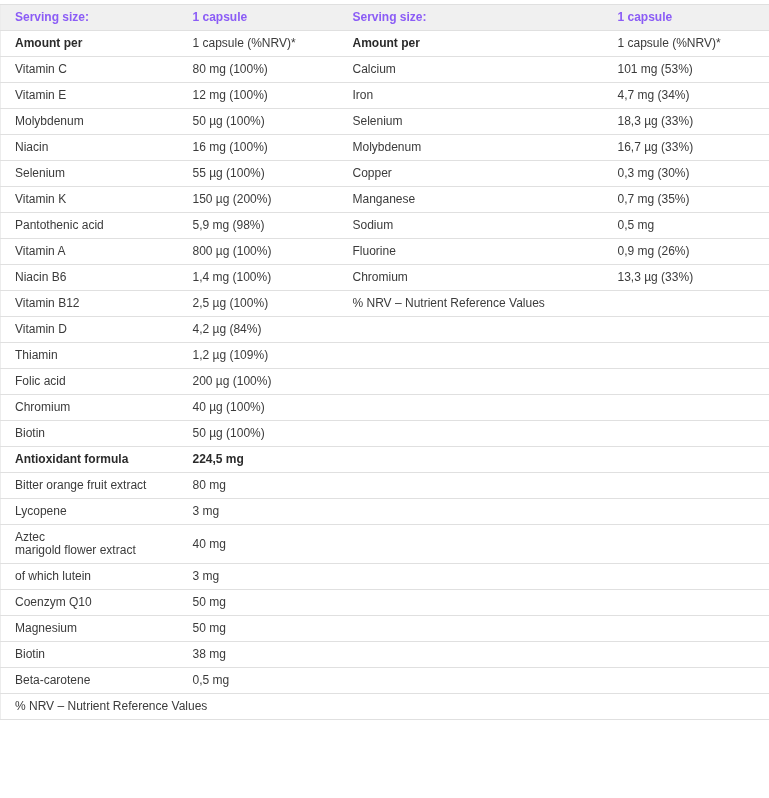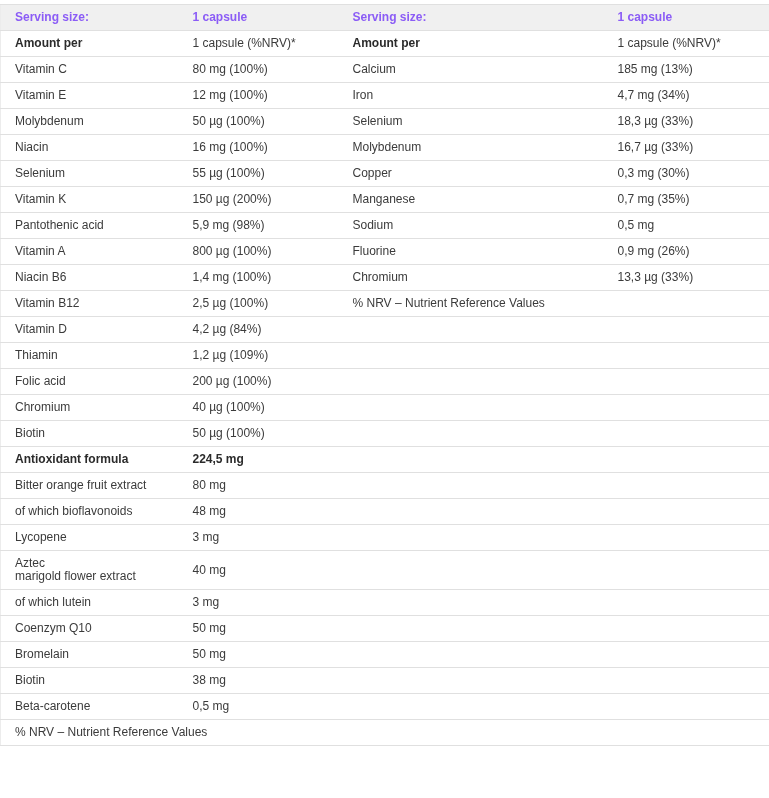--- a/index.html
+++ b/index.html
@@ -62,21 +62,21 @@
         <tr class="labelbold">
           <td class="lbl">Amount per</td>
           <td class="val">1 capsule (%NRV)*</td>
           <td class="lbl">Amount per</td>
           <td class="val val-r">1 capsule (%NRV)*</td>
         </tr>
         <tr class="">
           <td class="lbl">Vitamin C</td>
           <td class="val">80 mg (100%)</td>
           <td class="lbl">Calcium</td>
-          <td class="val val-r">185 mg (13%)</td>
+          <td class="val val-r">101 mg (53%)</td>
         </tr>
         <tr class="">
           <td class="lbl">Vitamin E</td>
           <td class="val">12 mg (100%)</td>
           <td class="lbl">Iron</td>
           <td class="val val-r">4,7 mg (34%)</td>
         </tr>
         <tr class="">
           <td class="lbl">Molybdenum</td>
           <td class="val">50 µg (100%)</td>
@@ -160,26 +160,20 @@
           <td class="lbl"></td>
           <td class="val val-r"></td>
         </tr>
         <tr class="">
           <td class="lbl">Bitter orange fruit extract</td>
           <td class="val">80 mg</td>
           <td class="lbl"></td>
           <td class="val val-r"></td>
         </tr>
         <tr class="">
-          <td class="lbl">of which bioflavonoids</td>
-          <td class="val">48 mg</td>
-          <td class="lbl"></td>
-          <td class="val val-r"></td>
-        </tr>
-        <tr class="">
           <td class="lbl">Lycopene</td>
           <td class="val">3 mg</td>
           <td class="lbl"></td>
           <td class="val val-r"></td>
         </tr>
         <tr class="">
           <td class="lbl">Aztec
 marigold flower extract</td>
           <td class="val">40 mg</td>
           <td class="lbl"></td>
@@ -191,21 +185,21 @@
           <td class="lbl"></td>
           <td class="val val-r"></td>
         </tr>
         <tr class="">
           <td class="lbl">Coenzym Q10</td>
           <td class="val">50 mg</td>
           <td class="lbl"></td>
           <td class="val val-r"></td>
         </tr>
         <tr class="">
-          <td class="lbl">Bromelain</td>
+          <td class="lbl">Magnesium</td>
           <td class="val">50 mg</td>
           <td class="lbl"></td>
           <td class="val val-r"></td>
         </tr>
         <tr class="">
           <td class="lbl">Biotin</td>
           <td class="val">38 mg</td>
           <td class="lbl"></td>
           <td class="val val-r"></td>
         </tr>

